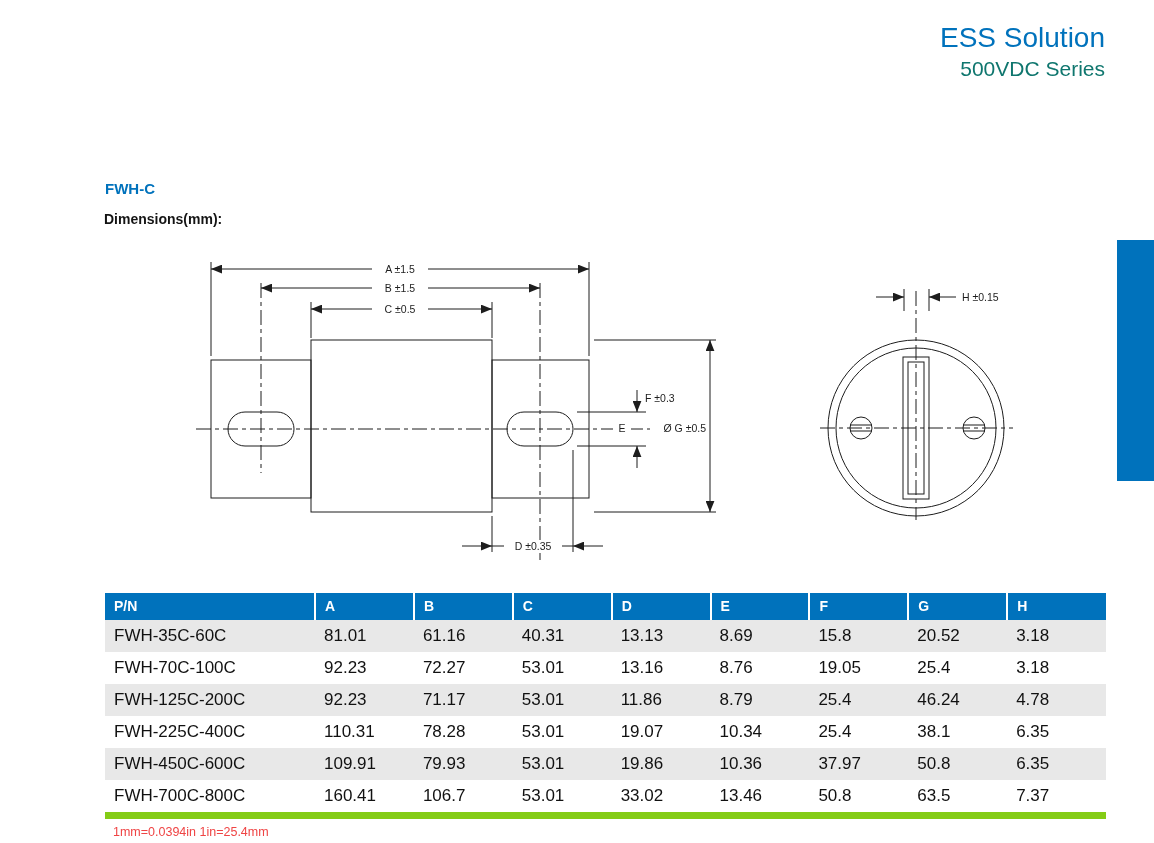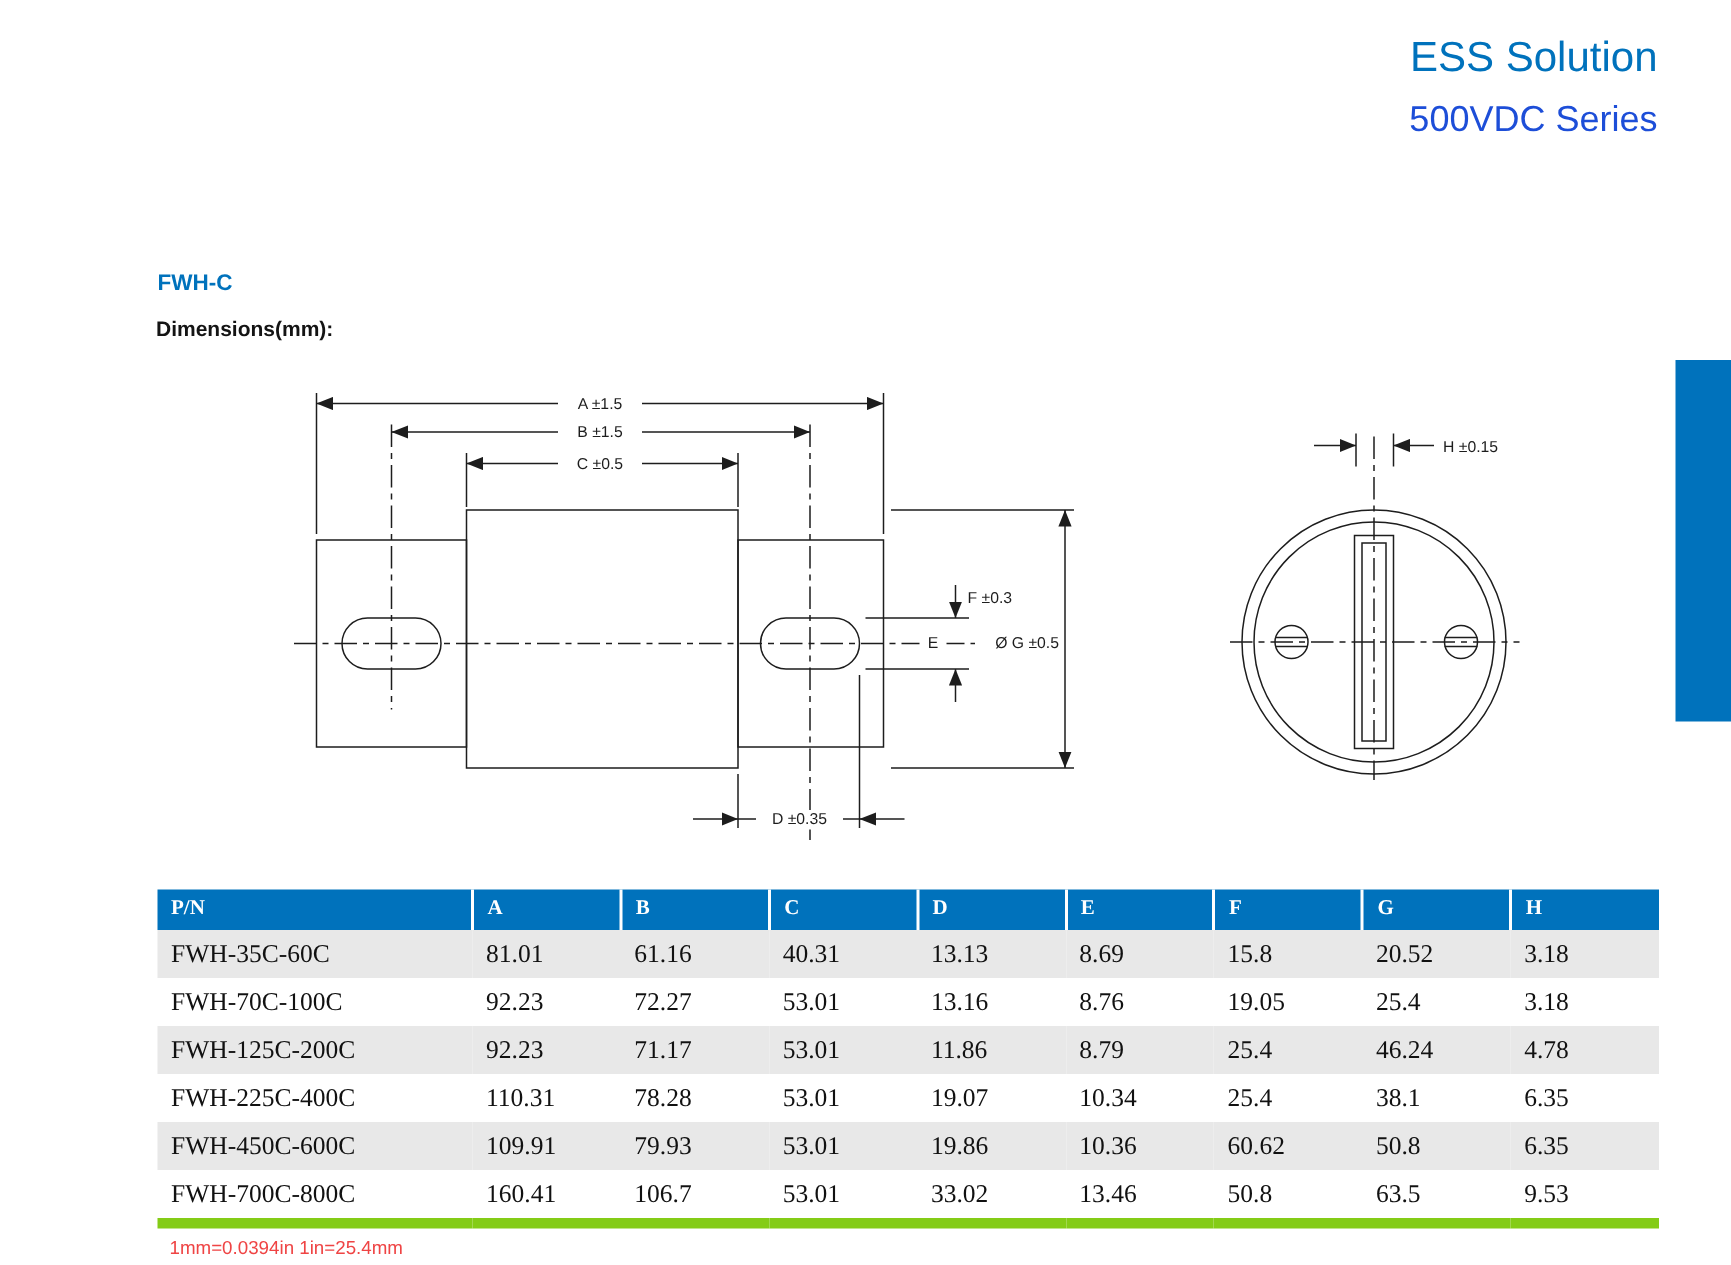--- a/index.html
+++ b/index.html
@@ -5,32 +5,32 @@
   :root { --blue: #0072bc; --row-alt: #e8e8e8; }
   * { box-sizing: border-box; }
   html, body { margin: 0; padding: 0; }
   body {
     width: 1154px; height: 843px; position: relative;
     background: #fff; overflow: hidden;
     font-family: "Liberation Sans", sans-serif; color: #1a1a1a;
   }
   .brand-block { position: absolute; top: 22px; right: 49px; text-align: right; }
   .brand-name { font-size: 28px; line-height: 32px; font-weight: normal; color: var(--blue); }
-  .brand-series { font-size: 24px; line-height: 24px; color: #1d4ed8; margin-top: 14px; }
+  .brand-series { font-size: 21px; line-height: 24px; color: #0f766e; margin-top: 3px; }
 
   .model-title { position: absolute; left: 105px; top: 156px; font-size: 15px; font-weight: bold; color: var(--blue); margin-top: 24px; }
   .dims-label  { position: absolute; left: 104px; top: 211px; font-size: 14px; font-weight: bold; color: #141414; }
 
   .drawing-wrap { position: absolute; left: 100px; top: 240px; width: 1010px; height: 330px; }
   .drawing-wrap svg text { font-family: "Liberation Sans", sans-serif; font-size: 10.5px; fill: #1d1d1d; }
 
   .side-bar { position: absolute; top: 240px; right: 0; width: 37px; height: 241px; background: var(--blue); }
 
   .table-wrap { position: absolute; left: 105px; top: 593px; width: 1001px; }
-  table.dims { width: 100%; border-collapse: collapse; table-layout: fixed; font-family: Liberation Serif, serif; }
+  table.dims { width: 100%; border-collapse: collapse; table-layout: fixed; }
   .dims th {
     background: var(--blue); color: #fff; font-size: 14px; font-weight: bold;
     text-align: left; padding: 5px 9px 6px; border-right: 2px solid #fff;
   }
   .dims th:last-child { border-right: none; }
   .dims td { font-size: 17px; padding: 6px 9px; color: #111; }
   .dims tbody tr:nth-child(odd) { background: var(--row-alt); }
   .dims tbody tr:last-child { border-bottom: 7px solid #84cc16; }
   .footnote { margin: 6px 0 0 8px; font-size: 12.5px; color: #ef4444; }
 </style>
@@ -205,31 +205,31 @@
         <td>38.1</td>
         <td>6.35</td>
       </tr>
       <tr>
         <td>FWH-450C-600C</td>
         <td>109.91</td>
         <td>79.93</td>
         <td>53.01</td>
         <td>19.86</td>
         <td>10.36</td>
-        <td>60.62</td>
+        <td>37.97</td>
         <td>50.8</td>
         <td>6.35</td>
       </tr>
       <tr>
         <td>FWH-700C-800C</td>
         <td>160.41</td>
         <td>106.7</td>
         <td>53.01</td>
         <td>33.02</td>
         <td>13.46</td>
         <td>50.8</td>
         <td>63.5</td>
-        <td>9.53</td>
+        <td>7.37</td>
       </tr>
     </tbody>
   </table>
   <div class="footnote">1mm=0.0394in 1in=25.4mm</div>
 </div>
 
 </body></html>

